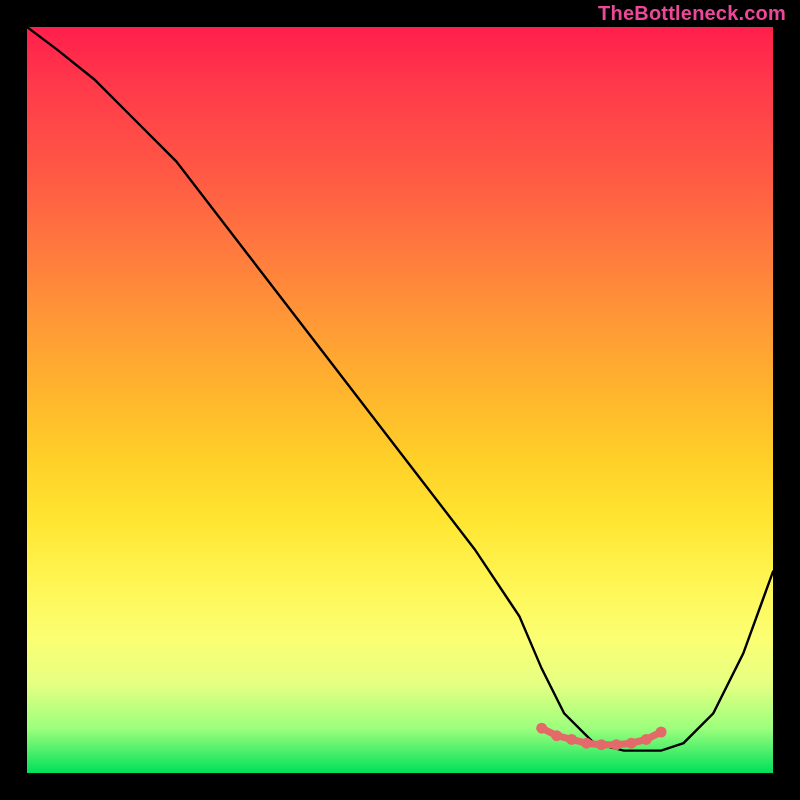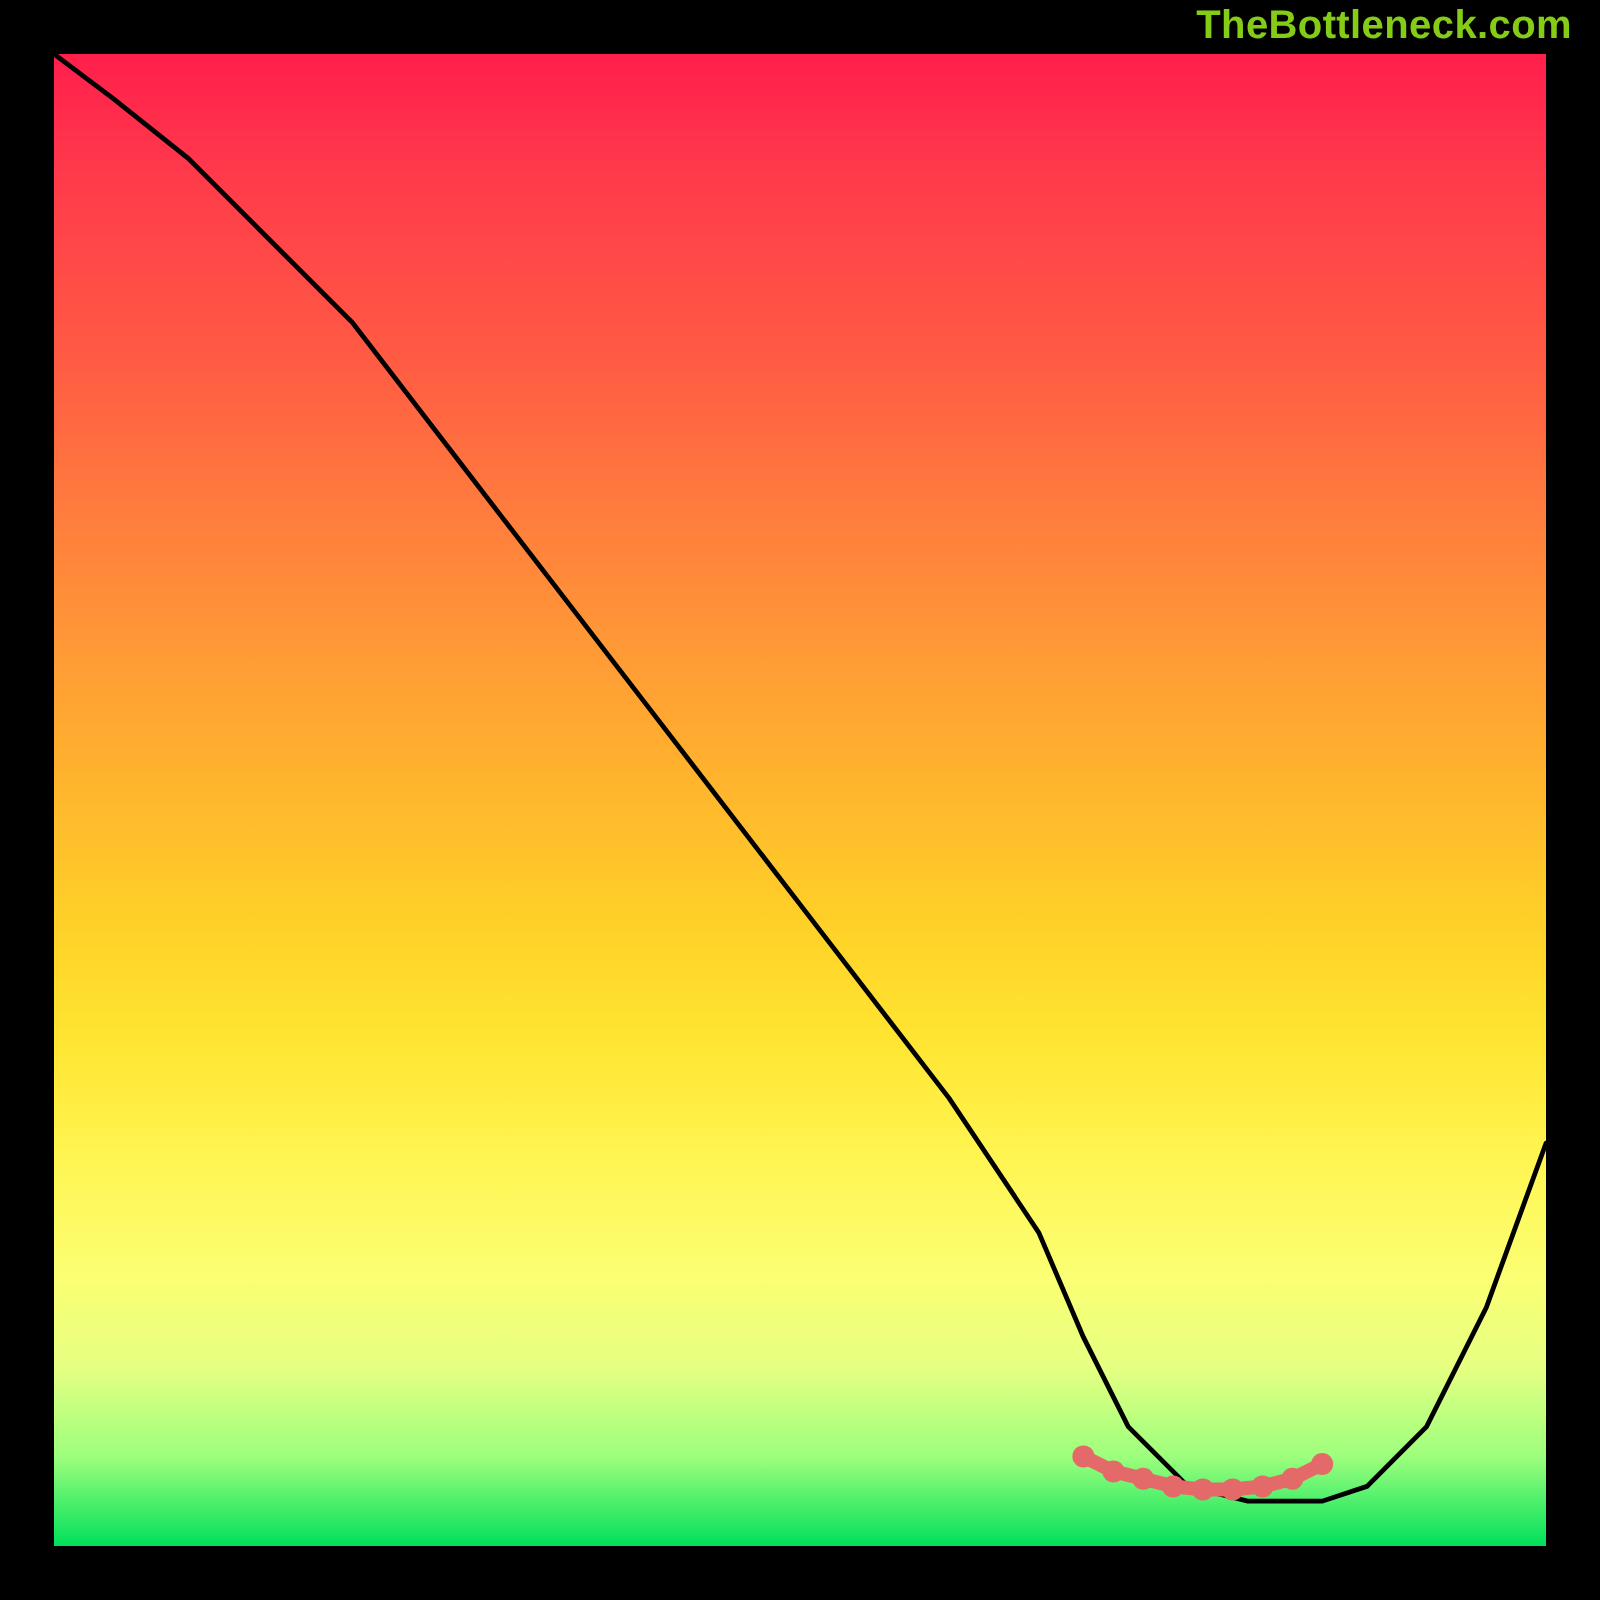--- a/index.html
+++ b/index.html
@@ -14,21 +14,21 @@
   .frame {
     position: relative;
     width: 800px;
     height: 800px;
     background: #000;
   }
   .watermark {
     position: absolute;
     top: 2px;
     right: 14px;
-    color: #84cc16;
+    color: #ec4899;
     font-size: 20px;
     font-weight: 600;
     letter-spacing: 0.2px;
     z-index: 5;
   }
   .plot {
     position: absolute;
     left: 27px;
     top: 27px;
     width: 746px;

